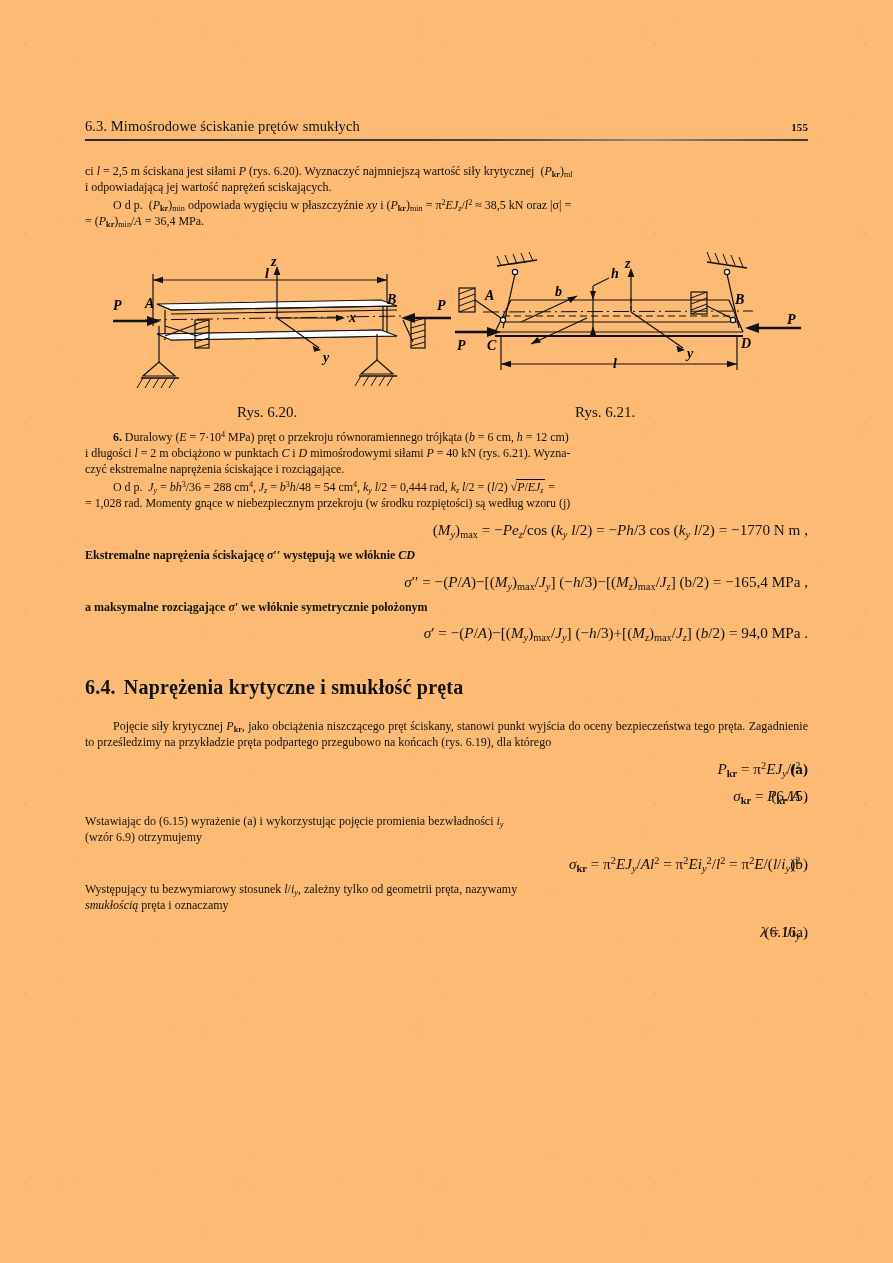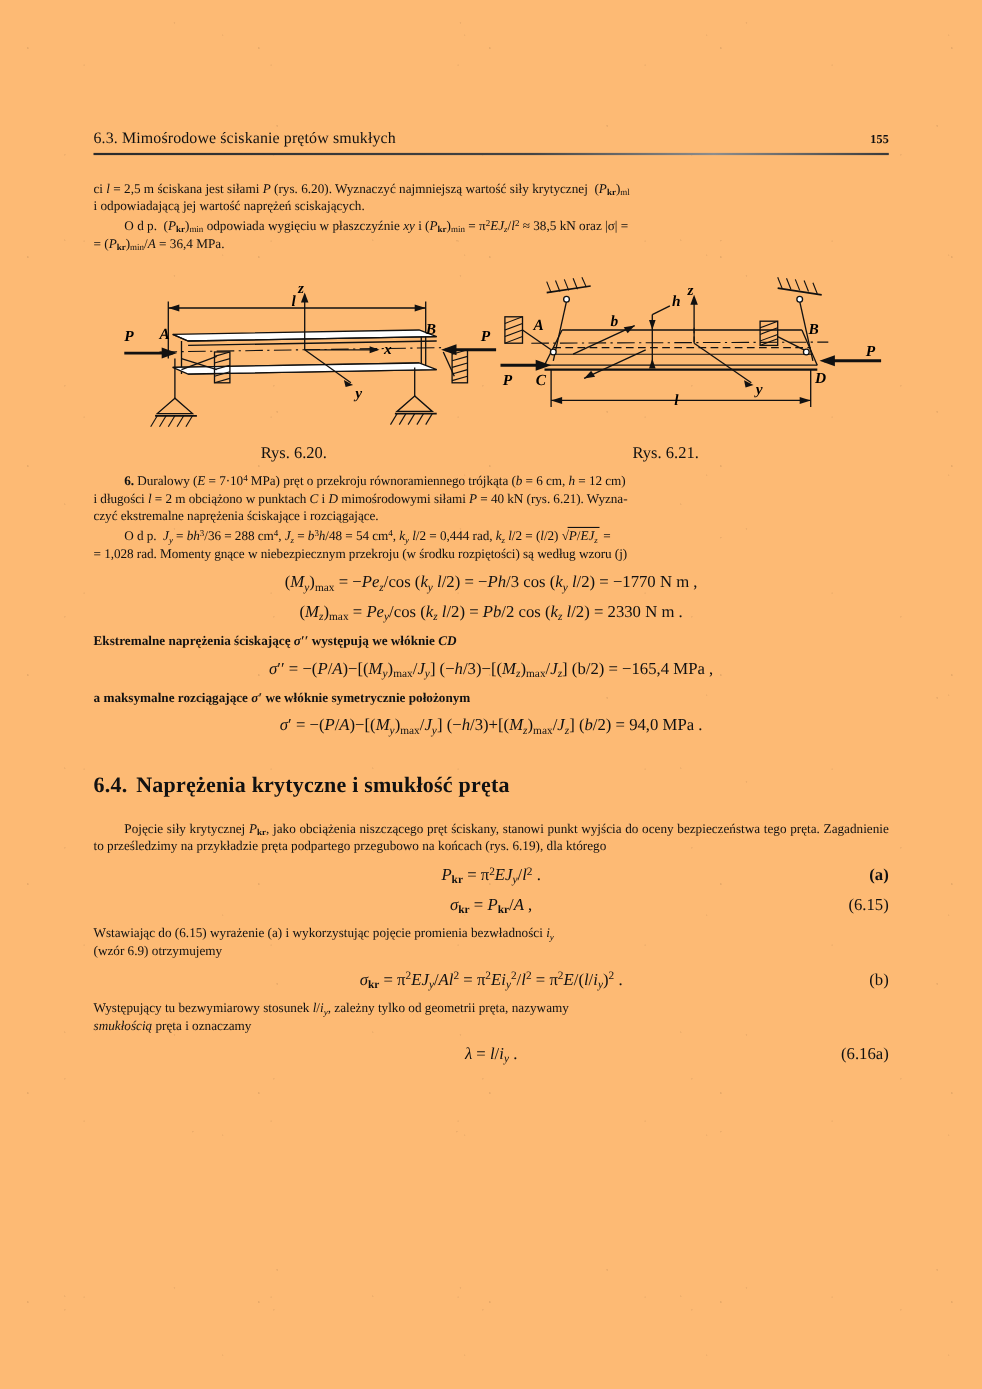--- a/index.html
+++ b/index.html
@@ -89,21 +89,21 @@
     border-top: 1.2px solid #111;
     padding: 0 2px 0 1px;
     margin-left: -1px;
   }
 
   
   .eq {
     position: relative;
     margin: 9px 0 9px 0;
     font-size: 15.2px;
-    text-align: center;
+    text-align: right;
   }
   .eq .tag {
     position: absolute;
     right: 0;
     top: 0;
     font-weight: 400;
   }
   .eq.bold-tag .tag { font-weight: 700; }
 
   
@@ -361,21 +361,20 @@
       <span class="c1">Rys. 6.20.</span>
       <span class="c2">Rys. 6.21.</span>
     </div>
 
     <p class="para indent tight"><b>6.</b> Duralowy (<i>E</i> = 7·10<sup>4</sup> MPa) pręt o przekroju równoramiennego trójkąta (<i>b</i> = 6 cm, <i>h</i> = 12 cm)<br>i długości <i>l</i> = 2 m obciążono w punktach <i>C</i> i <i>D</i> mimośrodowymi siłami <i>P</i> = 40 kN (rys. 6.21). Wyzna-<br>czyć ekstremalne naprężenia ściskające i rozciągające.</p>
 
     <p class="para indent tight">O d p.&nbsp; <i>J<sub>y</sub></i> = <i>bh</i><sup>3</sup>/36 = 288 cm<sup>4</sup>, <i>J<sub>z</sub></i> = <i>b</i><sup>3</sup><i>h</i>/48 = 54 cm<sup>4</sup>, <i>k<sub>y</sub></i> <i>l</i>/2 = 0,444 rad, <i>k<sub>z</sub></i> <i>l</i>/2 = (<i>l</i>/2) <span class="sqrt">√<span class="radicand"><i>P</i>/<i>EJ<sub>z</sub></i></span></span> =<br>= 1,028 rad. Momenty gnące w niebezpiecznym przekroju (w środku rozpiętości) są według wzoru (j)</p>
 
     <div class="eq">(<i>M<sub>y</sub></i>)<sub>max</sub> = −<i>Pe<sub>z</sub></i>/cos (<i>k<sub>y</sub></i> <i>l</i>/2) = −<i>Ph</i>/3 cos (<i>k<sub>y</sub></i> <i>l</i>/2) = −1770&nbsp;N m ,</div>
 
-    <div class="eq">(<i>M<sub>z</sub></i>)<sub>max</sub> = <i>Pe<sub>y</sub></i>/cos (<i>k<sub>z</sub></i> <i>l</i>/2) = <i>Pb</i>/2 cos (<i>k<sub>z</sub></i> <i>l</i>/2) = 2330&nbsp;N m .</div>
 
     <p class="para" style="font-weight:700;margin-top:8px">Ekstremalne naprężenia ściskającę <i>σ</i>′′ występują we włóknie <i>CD</i></p>
 
     <div class="eq"><i>σ</i>′′ = −(<i>P</i>/<i>A</i>)−[(<i>M<sub>y</sub></i>)<sub>max</sub>/<i>J<sub>y</sub></i>] (−<i>h</i>/3)−[(<i>M<sub>z</sub></i>)<sub>max</sub>/<i>J<sub>z</sub></i>] (b/2) = −165,4&nbsp;MPa ,</div>
 
     <p class="para" style="font-weight:700;margin-top:8px">a maksymalne rozciągające <i>σ</i>′ we włóknie symetrycznie położonym</p>
 
     <div class="eq"><i>σ</i>′ = −(<i>P</i>/<i>A</i>)−[(<i>M<sub>y</sub></i>)<sub>max</sub>/<i>J<sub>y</sub></i>] (−<i>h</i>/3)+[(<i>M<sub>z</sub></i>)<sub>max</sub>/<i>J<sub>z</sub></i>] (<i>b</i>/2) = 94,0&nbsp;MPa .</div>
 
     <h2 class="section">

